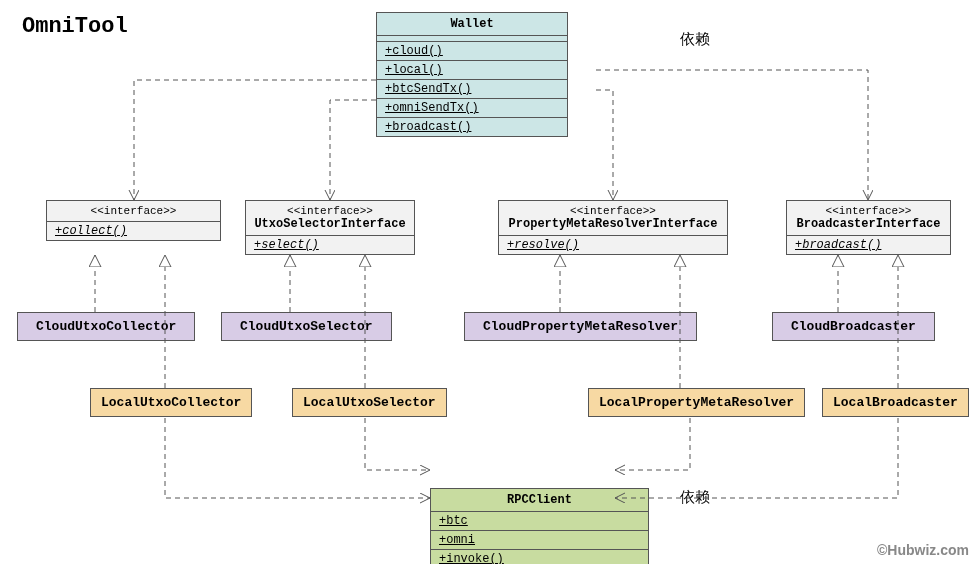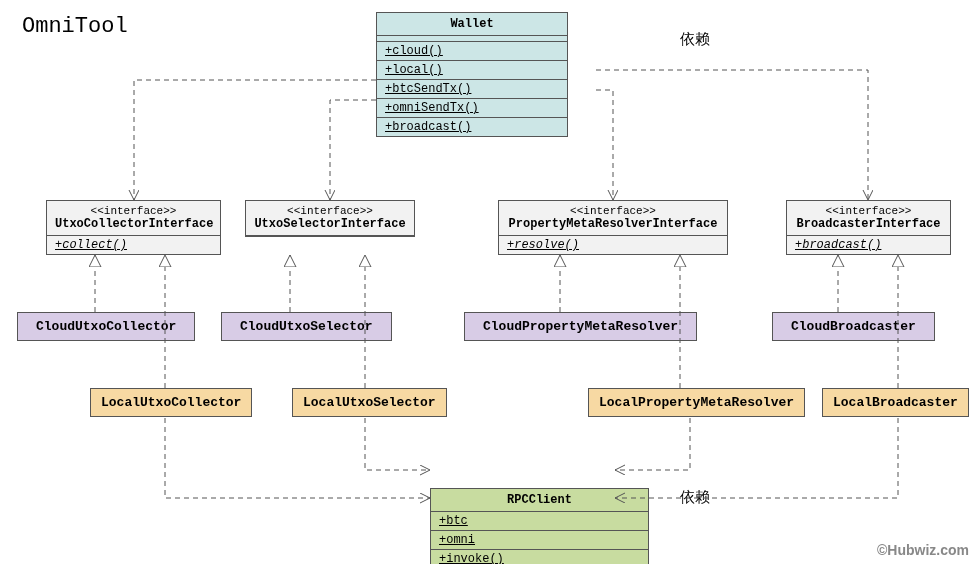--- a/index.html
+++ b/index.html
@@ -1,17 +1,17 @@
 <!DOCTYPE html>
 <html><head>
 <meta charset="utf-8">
 <style>
   * { box-sizing: border-box; margin: 0; padding: 0; }
   body { font-family: "Courier New", monospace; background: #fff; width: 979px; height: 564px; position: relative; overflow: hidden; }
-  .title { position: absolute; font-family: "Courier New", monospace; font-weight: normal; font-size: 22px; }
+  .title { position: absolute; font-family: "Courier New", monospace; font-weight: bold; font-size: 22px; }
   .note { position: absolute; font-size: 15px; font-family: sans-serif; }
   .copyright { position: absolute; font-family: sans-serif; font-size: 14px; color: #888; font-weight: bold; }
 
   
   .box { position: absolute; border: 1px solid #555; background: #eee; font-size: 12px; }
   .box .head { border-bottom: 1px solid #555; padding: 4px 8px; text-align: center; }
   .box .head .stereo { display: block; font-size: 11px; }
   .box .head .name { font-weight: bold; }
   .box .sec { border-bottom: 1px solid #555; padding: 2px 8px; font-size: 12px; text-align: left; text-decoration: underline; }
   .box .sec.under span { text-decoration: underline; }
@@ -39,30 +39,30 @@
   <div class="sec under"><span>+cloud()</span></div>
   <div class="sec under"><span>+local()</span></div>
   <div class="sec"><span>+btcSendTx()</span></div>
   <div class="sec"><span>+omniSendTx()</span></div>
   <div class="sec"><span>+broadcast()</span></div>
 </div>
 
 <div class="box iface" style="left:46px; top:200px; width:175px;">
   <div class="head">
     <span class="stereo">&lt;&lt;interface&gt;&gt;</span>
-    <span class="name">UtxoCollectorInterface</span>
   </div>
   <div class="sec"><span style="font-style:italic">+collect()</span></div>
 </div>
 
 <div class="box iface" style="left:245px; top:200px; width:170px;">
   <div class="head">
     <span class="stereo">&lt;&lt;interface&gt;&gt;</span>
     <span class="name">UtxoSelectorInterface</span>
   </div>
+  <div class="sec"><span style="font-style:italic">+select()</span></div>
 </div>
 
 <div class="box iface" style="left:498px; top:200px; width:230px;">
   <div class="head">
     <span class="stereo">&lt;&lt;interface&gt;&gt;</span>
     <span class="name">PropertyMetaResolverInterface</span>
   </div>
   <div class="sec"><span style="font-style:italic">+resolve()</span></div>
 </div>
 

